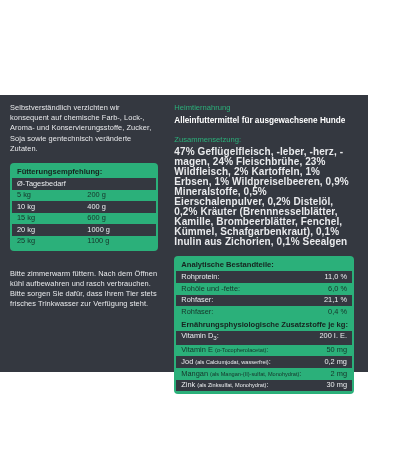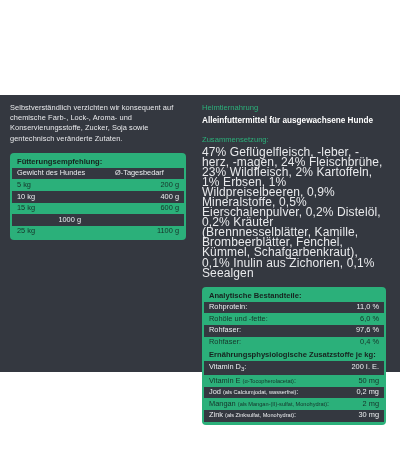--- a/index.html
+++ b/index.html
@@ -11,21 +11,21 @@
     width: 400px;
     height: 467px;
     font-family: "Liberation Sans", sans-serif;
     overflow: hidden;
   }
 
   #panel {
     position: absolute;
     left: 0;
     top: 95px;
-    width: 400px;
+    width: 368px;
     height: 277px;
     background: #343840;
     box-sizing: border-box;
     display: flex;
   }
 
   .column {
     box-sizing: border-box;
   }
   #col-left {
@@ -38,22 +38,23 @@
   }
 
   .body-text {
     color: #e9eaec;
     font-size: 7.4px;
     line-height: 10.2px;
     letter-spacing: 0.01em;
     margin: 0;
   }
   .body-text.tight {
-    font-size: 12px;
+    font-size: 10px;
     line-height: 10.1px;
+    font-weight: bold;
   }
   .gap {
     height: 9px;
   }
 
   
   .gtable {
     background: #2bb07a;
     border-radius: 4px;
     padding: 2px 2px 3px 2px;
@@ -91,21 +92,21 @@
   }
   .grow .val {
     padding-left: 6px;
     flex: 0 0 auto;
   }
   .grow .sub {
     font-size: 5.6px;
   }
   
   #feeding-table .grow .lbl { flex: 1 1 auto; text-align: left; }
-  #feeding-table .grow .val { flex: 0 0 64px; text-align: right; padding-left: 0; }
+  #feeding-table .grow .val { flex: 0 0 64px; text-align: left; padding-left: 0; }
   #feeding-table .grow.head-row .lbl { text-align: left; }
   #feeding-table .grow.head-row .val { text-align: left; }
   #feeding-table .grow.head-row {
     background: #343840;
     color: #eceef0;
     font-size: 7.4px;
   }
 
   .section-head {
     color: #2bb07a;
@@ -131,50 +132,51 @@
   <div class="column" id="col-left">
 
     <p class="body-text">Selbstverständlich verzichten wir konsequent auf chemische Farb-, Lock-, Aroma- und Konservierungsstoffe, Zucker, Soja sowie gentechnisch veränderte Zutaten.</p>
 
     <div class="gap"></div>
 
     <div class="gtable" id="feeding-table">
       <div class="thead">Fütterungsempfehlung:</div>
 
       <div class="grow dark head-row">
-        <span class="lbl">Gewicht des Hundes</span>
         <span class="val">Ø-Tagesbedarf</span>
       </div>
 
       <div class="grow light">
         <span class="lbl">5 kg</span>
         <span class="val">200 g</span>
       </div>
       <div class="grow dark">
         <span class="lbl">10 kg</span>
         <span class="val">400 g</span>
       </div>
       <div class="grow light">
         <span class="lbl">15 kg</span>
         <span class="val">600 g</span>
       </div>
       <div class="grow dark">
+        <span class="lbl">20 kg</span>
         <span class="val">1000 g</span>
       </div>
       <div class="grow light">
         <span class="lbl">25 kg</span>
         <span class="val">1100 g</span>
       </div>
     </div>
 
     <div class="gap"></div>
 
 
     <div class="gap"></div>
 
+    <p class="body-text">Bitte zimmerwarm füttern. Nach dem Öffnen kühl aufbewahren und rasch verbrauchen. Bitte sorgen Sie dafür, dass Ihrem Tier stets frisches Trinkwasser zur Verfügung steht.</p>
   </div>
 
   <div class="column" id="col-right">
 
     <div class="section-head">Heimtiernahrung</div>
     <div class="lead-line">Alleinfuttermittel  für ausgewachsene Hunde</div>
 
     <div class="gap"></div>
 
     <div class="section-head">Zusammensetzung:</div>
@@ -188,21 +190,21 @@
       <div class="grow dark">
         <span class="lbl">Rohprotein:</span>
         <span class="val">11,0 %</span>
       </div>
       <div class="grow light">
         <span class="lbl">Rohöle und -fette:</span>
         <span class="val">6,0 %</span>
       </div>
       <div class="grow dark">
         <span class="lbl">Rohfaser:</span>
-        <span class="val">97,6 %</span>
+        <span class="val">21,1 %</span>
       </div>
       <div class="grow light">
         <span class="lbl">Rohfaser:</span>
         <span class="val">0,4 %</span>
       </div>
 
       <div class="thead">Ernährungsphysiologische Zusatzstoffe je kg:</div>
 
       <div class="grow dark">
         <span class="lbl">

